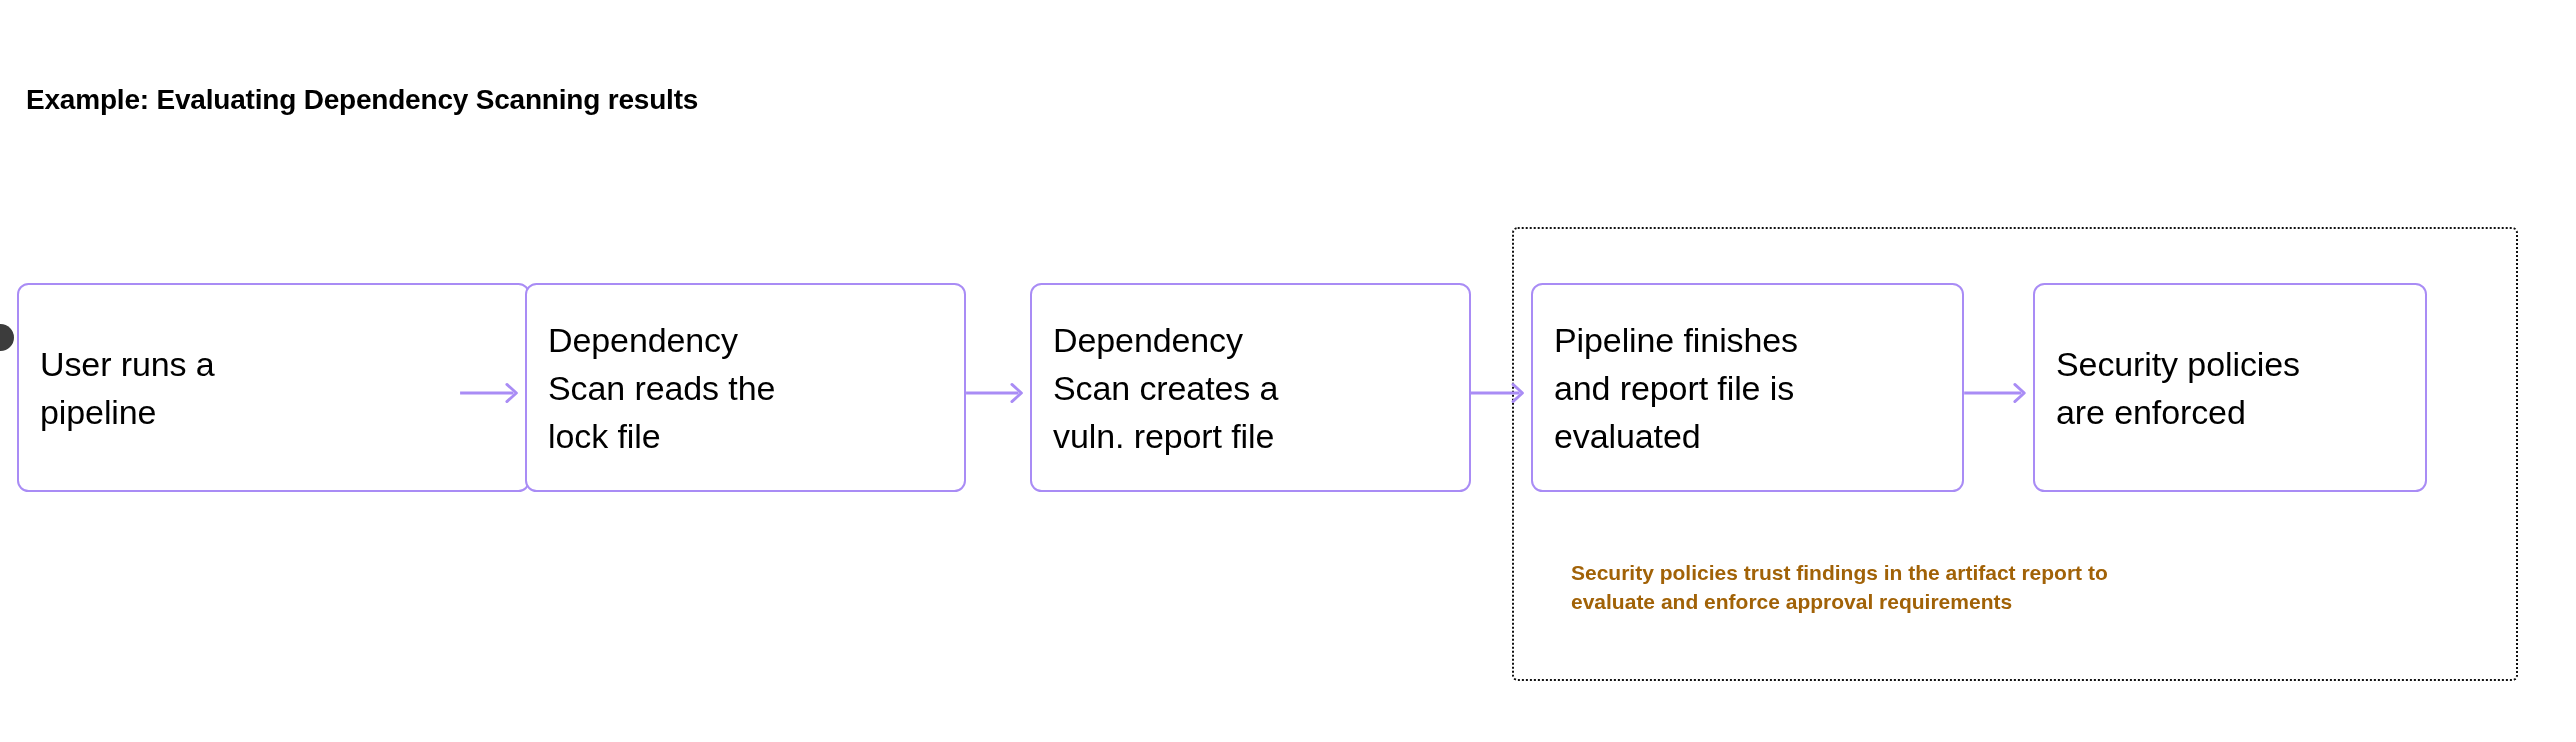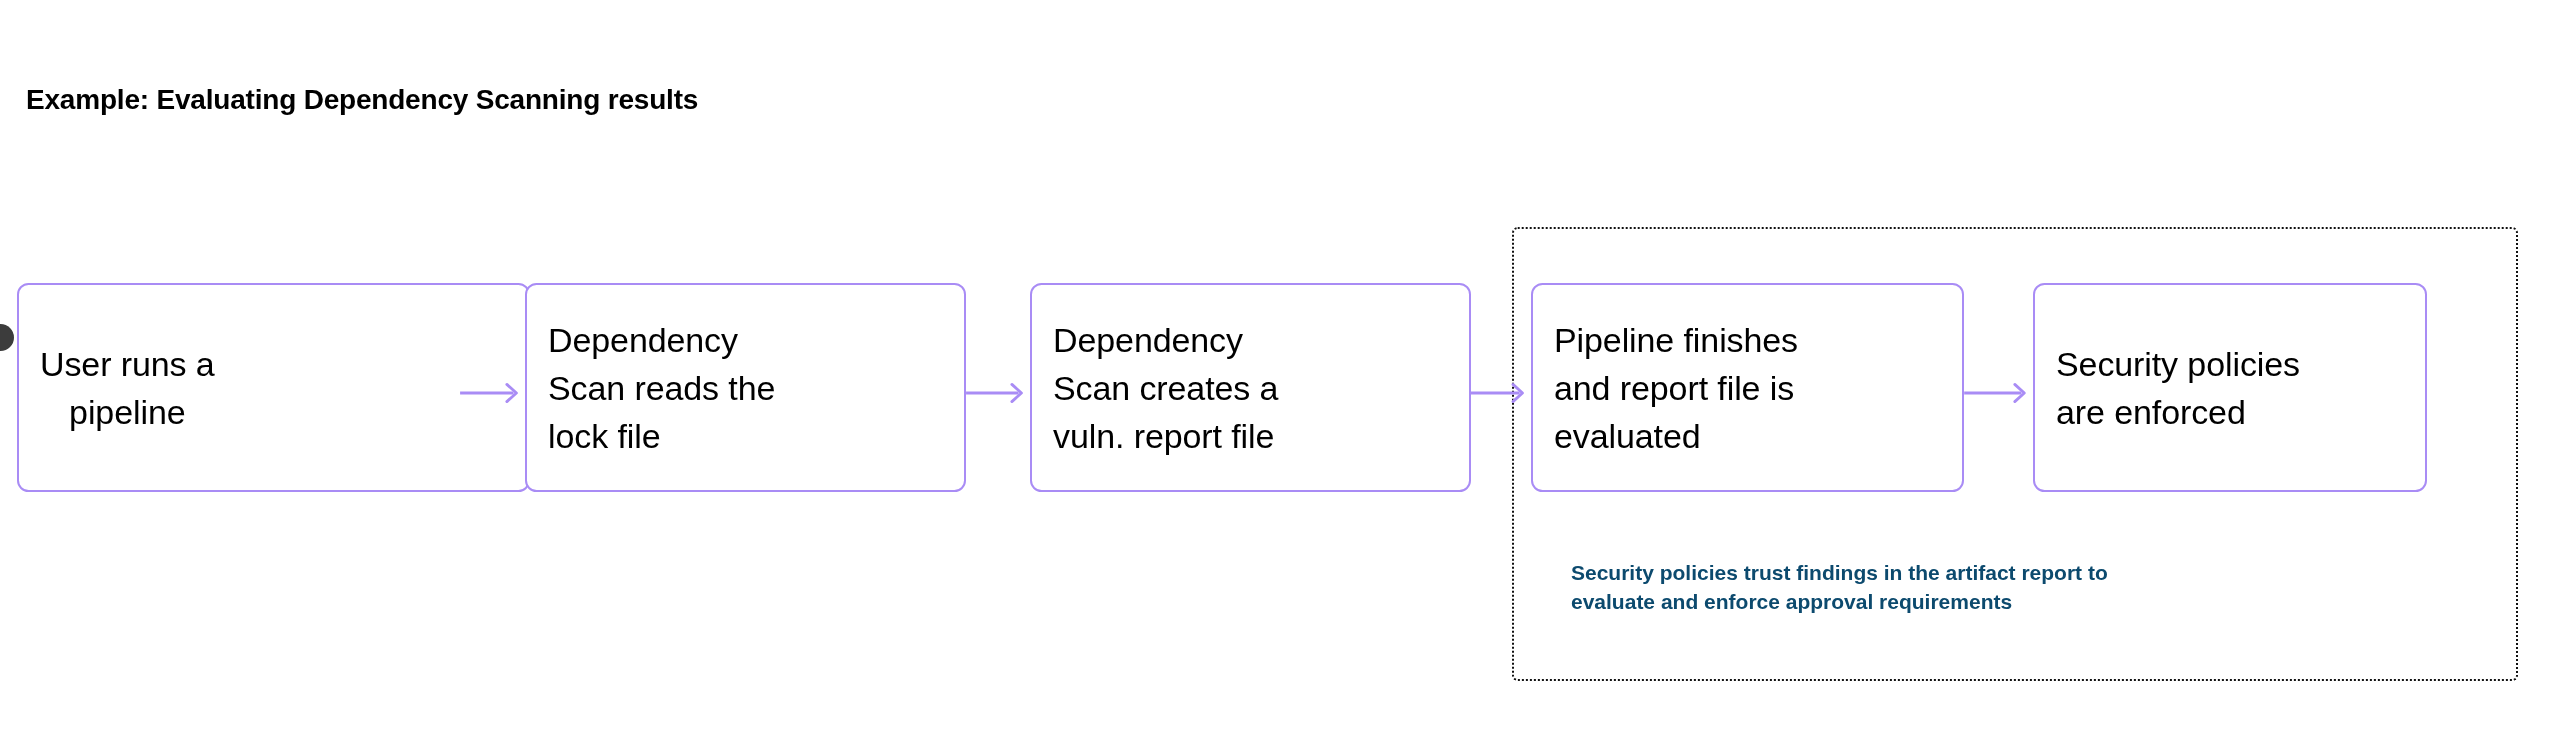--- a/index.html
+++ b/index.html
@@ -49,21 +49,21 @@
   }
   .node-label {
     font-size: 34px;
     line-height: 48px;
     color: #000000;
     padding: 0 21px;
     white-space: pre-line;
     letter-spacing: -0.1px;
   }
 
-  .node-1 { left: 17px;   top: 283px; width: 513px; height: 209px; text-align: center; }
+  .node-1 { left: 17px;   top: 283px; width: 513px; height: 209px; }
   .node-2 { left: 525px;  top: 283px; width: 441px; height: 209px; }
   .node-3 { left: 1030px; top: 283px; width: 441px; height: 209px; }
   .node-4 { left: 1531px; top: 283px; width: 433px; height: 209px; }
   .node-5 { left: 2033px; top: 283px; width: 394px; height: 209px; }
 
   
   .group-container {
     position: absolute;
     left: 1512px;
     top: 227px;
@@ -75,21 +75,21 @@
     background: transparent;
   }
   .group-caption {
     position: absolute;
     left: 1571px;
     top: 558px;
     width: 891px;
     font-size: 21px;
     line-height: 29px;
     font-weight: bold;
-    color: #0c4a6e;
+    color: #a16207;
     white-space: pre-line;
   }
 
   
   .connector {
     position: absolute;
     top: 372px;
     height: 42px;
     pointer-events: none;
   }

